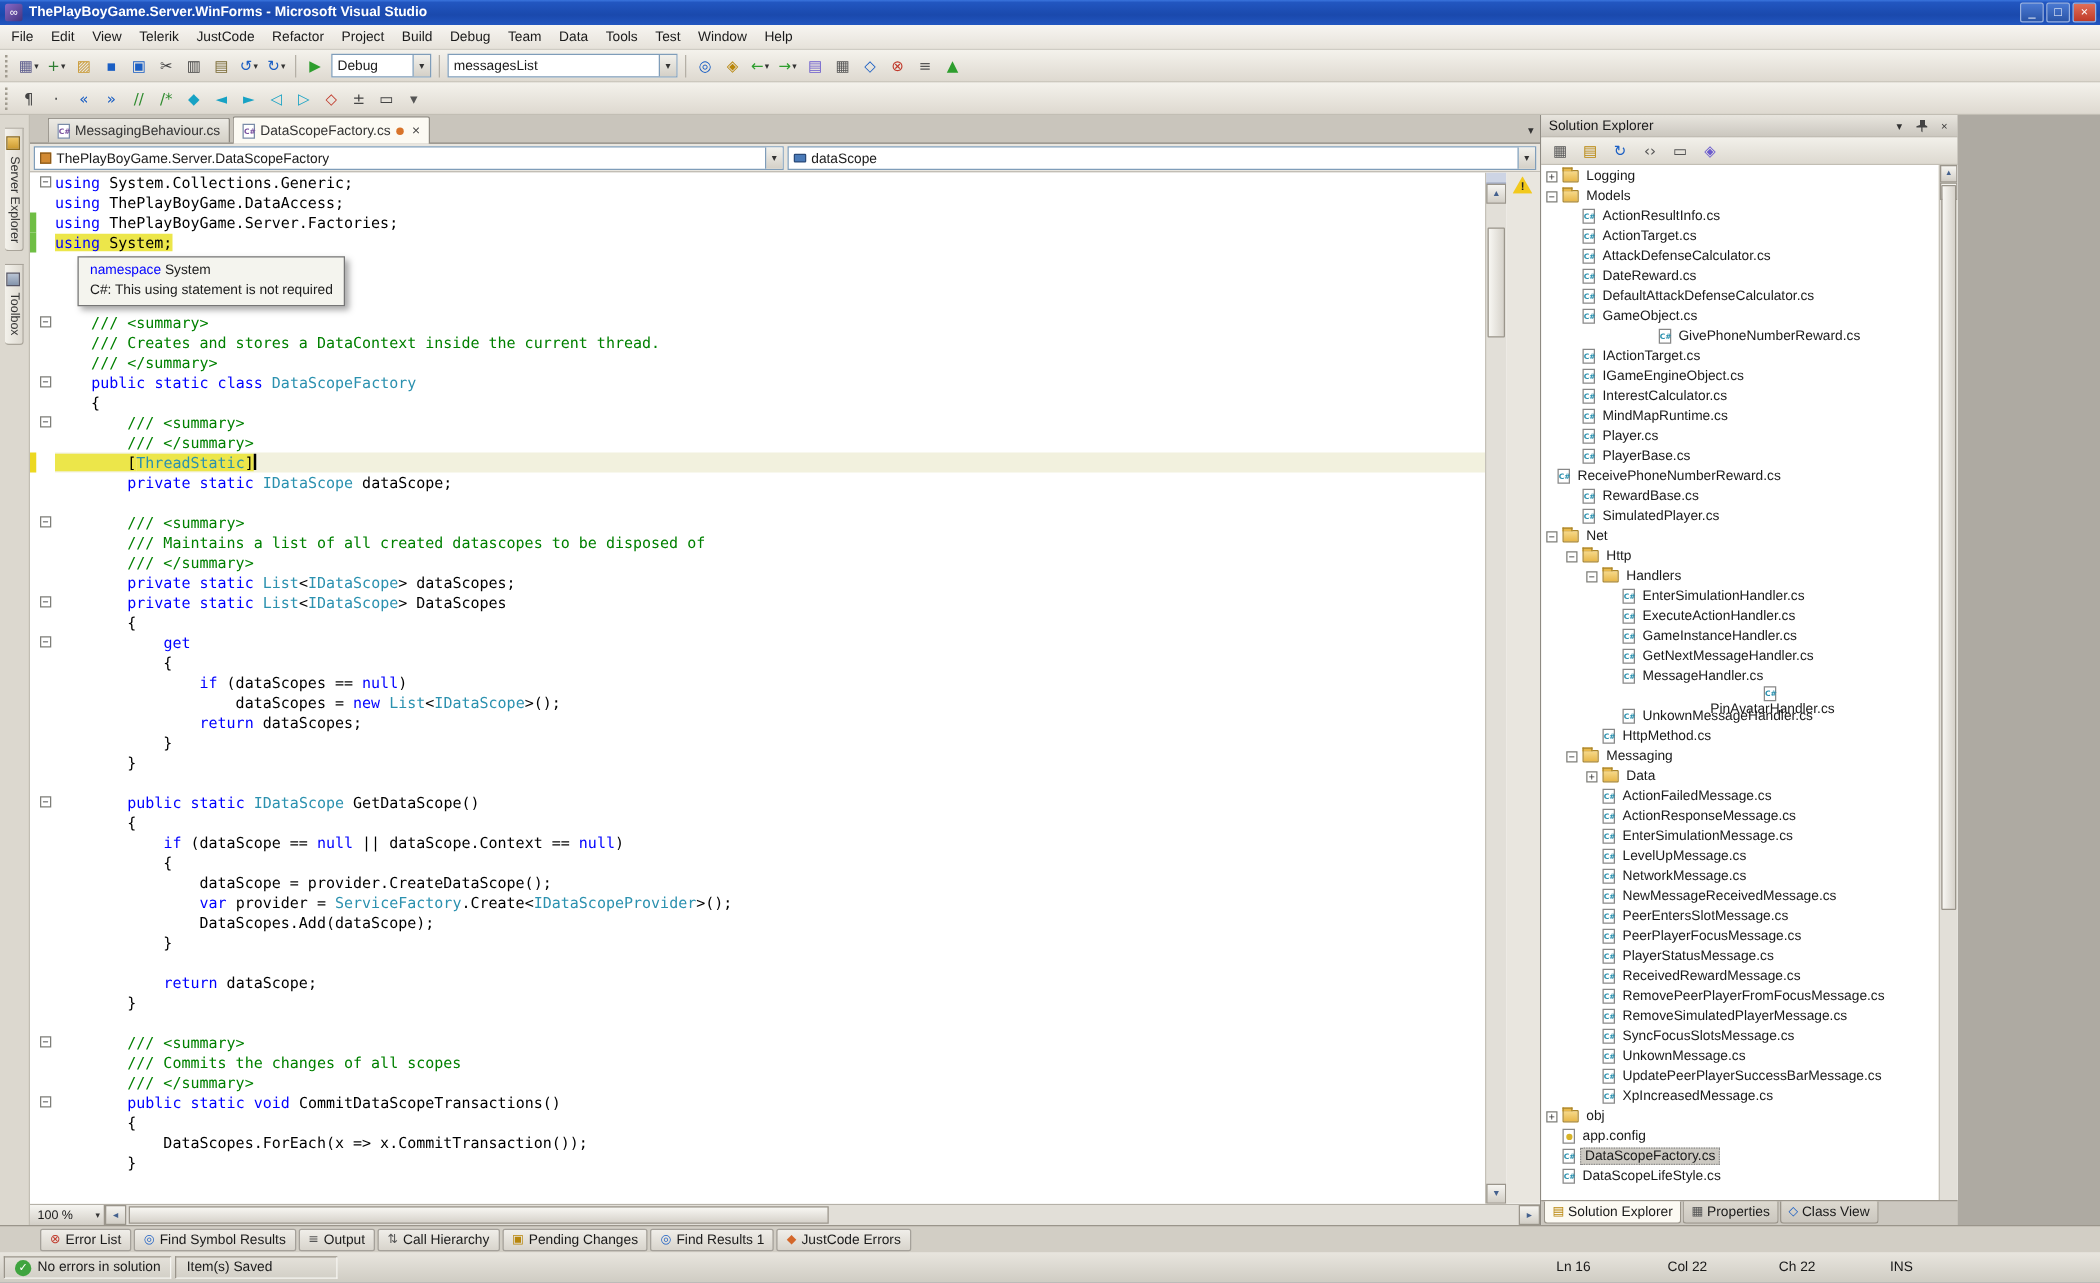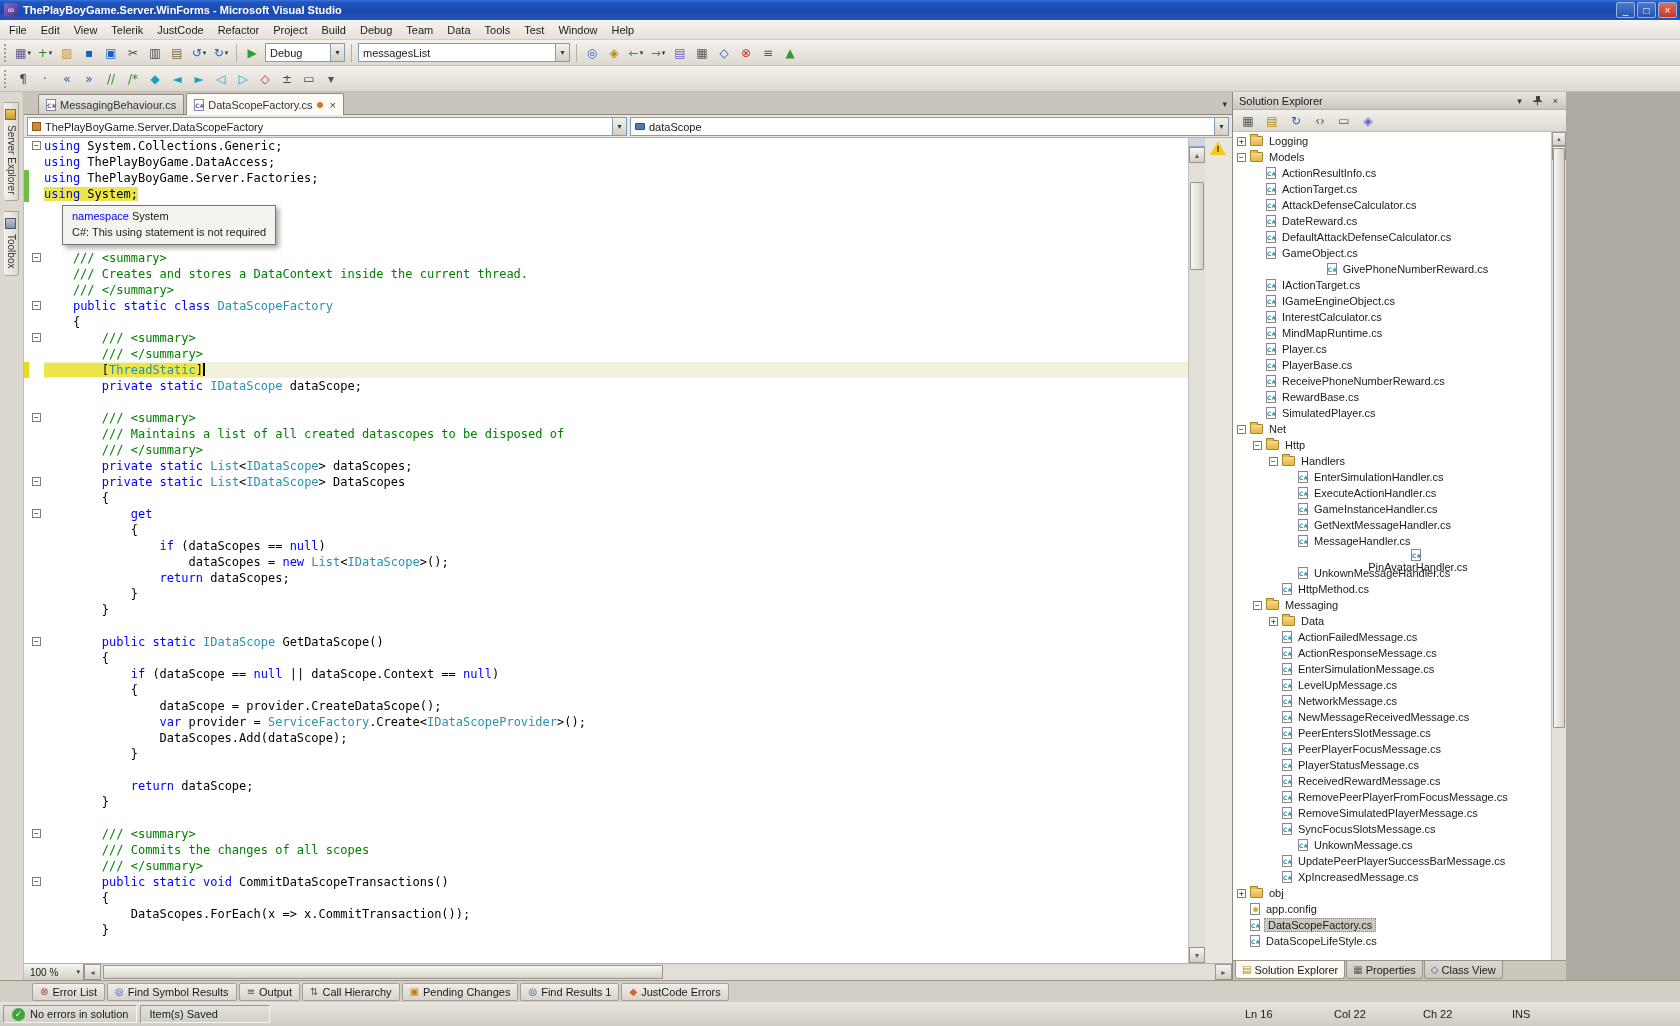--- a/index.html
+++ b/index.html
@@ -19,21 +19,21 @@
   .grip{width:4px;height:18px;margin:0 4px 0 2px;border-left:2px dotted #a19c90;}
   .tbgroup{display:flex;align-items:center;}
   .tbi{height:20px;min-width:20px;display:flex;align-items:center;justify-content:center;margin:0 1px;border-radius:2px;}
   .tbg{font-size:12px;font-family:"DejaVu Sans",sans-serif;}
   .dd{font-size:7px;color:#333;margin-left:1px;}
   .sep{width:1px;height:18px;background:#b5b0a6;margin:0 4px;}
   .combo{height:19px;background:#fff;border:1px solid #7f9db9;display:flex;align-items:center;font-size:11px;margin:0 2px;}
   .combo-text{padding:0 4px;flex:1;white-space:nowrap;}
   .combo-arrow{width:14px;height:100%;display:flex;align-items:center;justify-content:center;font-size:8px;color:#333;background:linear-gradient(#f2f1ec,#d4d0c7);border-left:1px solid #7f9db9;}
   .cfg{width:80px;}
-  .find{width:212px;}
+  .find{width:184px;}
   
   .main{flex:1;display:flex;min-height:0;}
   .leftstrip{width:24px;flex:none;background:#dcd8cf;border-right:1px solid #c2beb4;display:flex;flex-direction:column;align-items:center;padding-top:10px;gap:10px;}
   .vtab{writing-mode:vertical-rl;background:linear-gradient(90deg,#f4f2ec,#ddd9d0);border:1px solid #a9a49a;border-left:none;border-radius:0 0 3px 3px;padding:6px 1px;font-size:10px;color:#333;white-space:nowrap;}
   .vtab-icon{display:inline-block;width:11px;height:11px;margin-bottom:5px;border:1px solid #8a6a20;background:linear-gradient(#f0c868,#cc9a30);}
   .vtab-icon.tool{border-color:#556;background:linear-gradient(#b9c4d4,#8494ac);}
   
   .editor{width:1208px;flex:none;display:flex;flex-direction:column;min-width:0;}
   .tabstrip{height:23px;flex:none;background:#c9c5bc;display:flex;align-items:flex-end;padding-left:14px;position:relative;border-bottom:1px solid #8e8a82;}
   .tabs-holder{display:flex;align-items:flex-end;}
@@ -507,21 +507,21 @@
             <div class="trow" style="padding-left: 20px;">
               <span class="texp-sp"></span>
               <span class="tico-c">C#</span>
               <span class="tlabel">Player.cs</span>
             </div>
             <div class="trow" style="padding-left: 20px;">
               <span class="texp-sp"></span>
               <span class="tico-c">C#</span>
               <span class="tlabel">PlayerBase.cs</span>
             </div>
-            <div class="trow" style="padding-left: 20px;">
+            <div class="trow" style="">
               <span class="texp-sp"></span>
               <span class="tico-c">C#</span>
               <span class="tlabel">ReceivePhoneNumberReward.cs</span>
             </div>
             <div class="trow" style="padding-left: 20px;">
               <span class="texp-sp"></span>
               <span class="tico-c">C#</span>
               <span class="tlabel">RewardBase.cs</span>
             </div>
             <div class="trow" style="padding-left: 20px;">
@@ -652,21 +652,21 @@
             <div class="trow" style="padding-left: 36px;">
               <span class="texp-sp"></span>
               <span class="tico-c">C#</span>
               <span class="tlabel">RemoveSimulatedPlayerMessage.cs</span>
             </div>
             <div class="trow" style="padding-left: 36px;">
               <span class="texp-sp"></span>
               <span class="tico-c">C#</span>
               <span class="tlabel">SyncFocusSlotsMessage.cs</span>
             </div>
-            <div class="trow" style="padding-left: 36px; margin-left: 16px;">
+            <div class="trow" style="padding-left: 36px;">
               <span class="texp-sp"></span>
               <span class="tico-c">C#</span>
               <span class="tlabel">UnkownMessage.cs</span>
             </div>
             <div class="trow" style="padding-left: 36px;">
               <span class="texp-sp"></span>
               <span class="tico-c">C#</span>
               <span class="tlabel">UpdatePeerPlayerSuccessBarMessage.cs</span>
             </div>
             <div class="trow" style="padding-left: 36px;">

